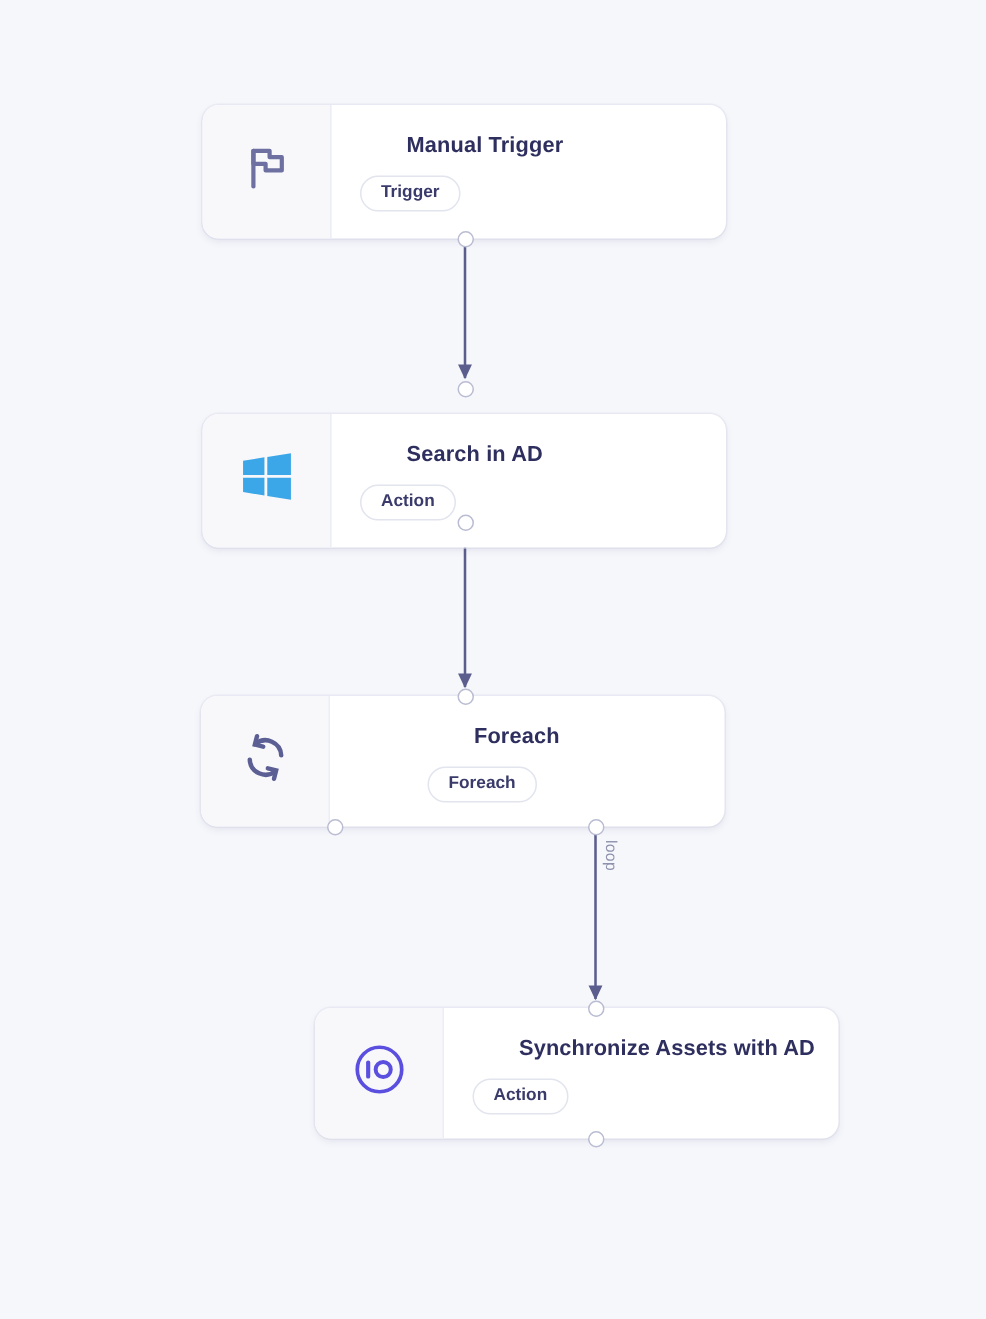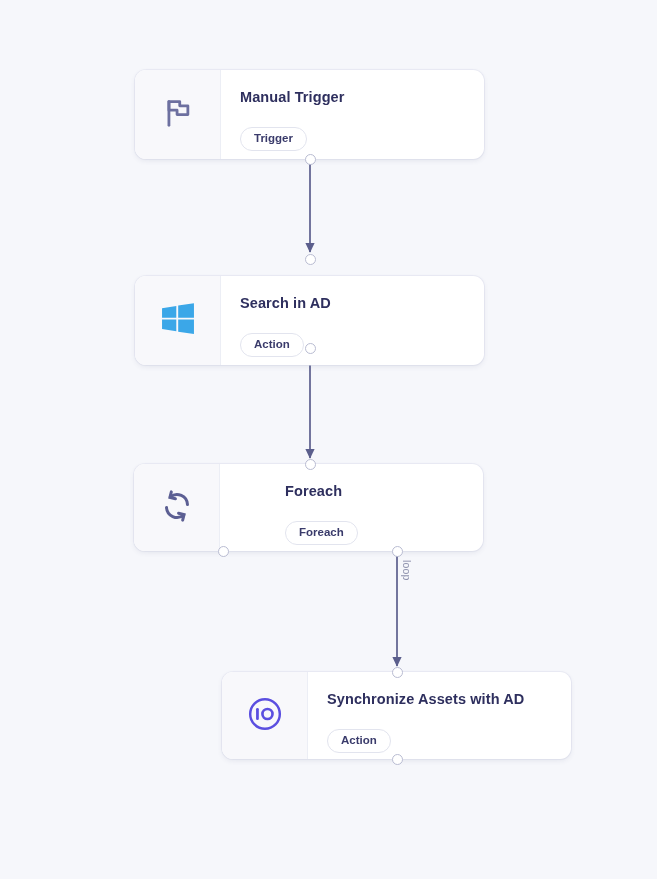--- a/index.html
+++ b/index.html
@@ -58,23 +58,24 @@
     align-items: flex-start;
     justify-content: flex-start;
   }
   .node-title {
     font-size: 14.5px;
     font-weight: bold;
     color: #2e2f5e;
     letter-spacing: 0.1px;
     line-height: 1.1;
     white-space: nowrap;
+    margin-left: 31px;
   }
   .node-badge {
-    margin-top: 21px;
+    margin-top: 11px;
     display: inline-block;
     padding: 4px 13px 5px 13px;
     border: 1px solid #e2e4ee;
     border-radius: 999px;
     background: #ffffff;
     font-size: 11.5px;
     font-weight: bold;
     color: #3a3b6b;
     line-height: 1.15;
     white-space: nowrap;
@@ -173,21 +174,21 @@
     </div>
     <div class="node-body">
       <div class="node-title">Foreach</div>
       <div class="node-badge">Foreach</div>
     </div>
   </div>
   <div class="port" style="left:304.5px; top:458.5px;"></div>
   <div class="port" style="left:217.5px; top:545.5px;"></div>
   <div class="port" style="left:391.5px; top:545.5px;"></div>
 
-  <div class="node" style="left:222px; top:672px; width:349px; height:87px;">
+  <div class="node" style="left:210px; top:672px; width:349px; height:87px;">
     <div class="node-icon-pane">
       <span>
         <svg width="38" height="38" viewBox="0 0 40 40">
           <circle cx="20" cy="20" r="15.6" fill="none" stroke="#5b4fe0" stroke-width="2.6"></circle>
           <rect x="10.6" y="13.6" width="2.9" height="12.8" rx="1.4" fill="#5b4fe0"></rect>
           <circle cx="22.6" cy="20" r="5.3" fill="none" stroke="#5b4fe0" stroke-width="2.8"></circle>
         </svg>
       </span>
     </div>
     <div class="node-body">

